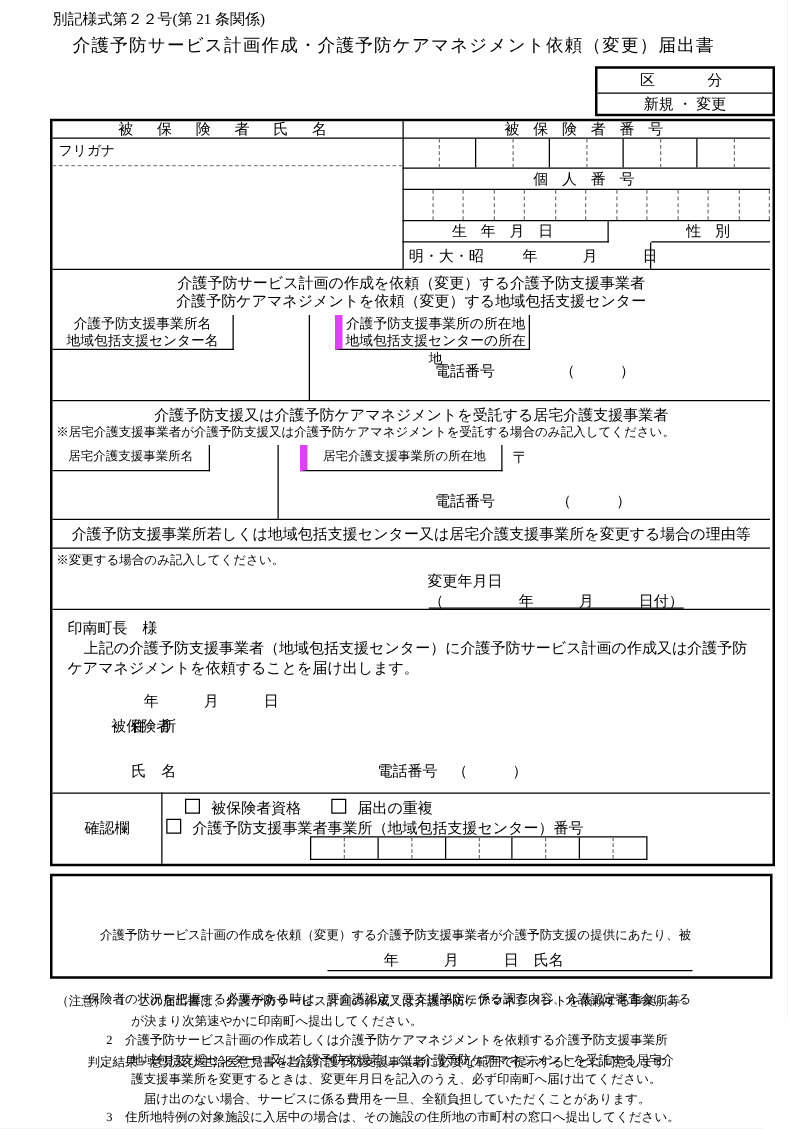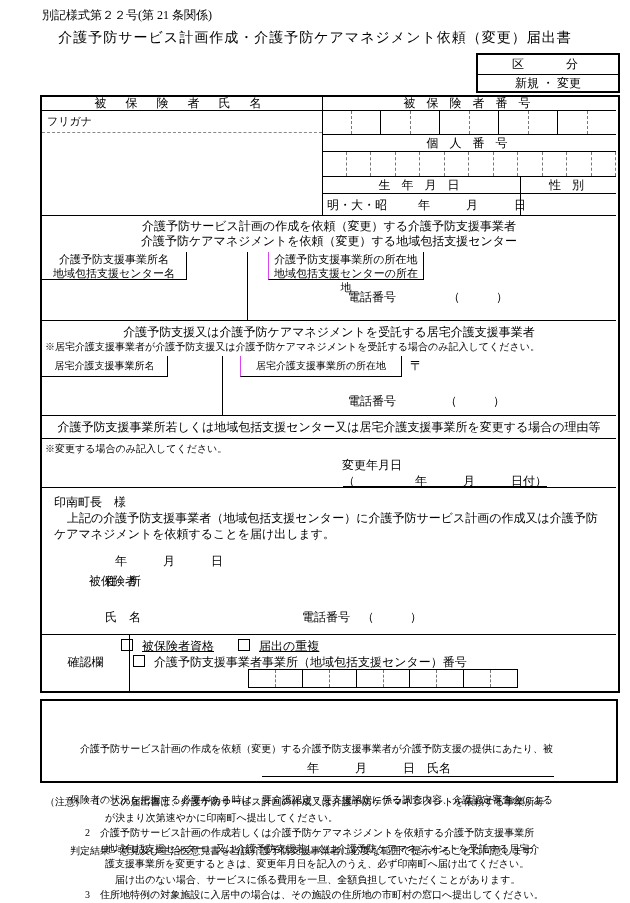--- a/index.html
+++ b/index.html
@@ -4,21 +4,21 @@
 <style>
   html,body{margin:0;padding:0;background:#e9e9e9;}
   #page{position:relative;width:630px;height:903px;background:#ffffff;margin:0 auto;
         font-family:"Liberation Serif","DejaVu Serif",serif;color:#000;overflow:hidden;}
   .c{position:absolute;box-sizing:border-box;font-size:12px;line-height:1.25;}
   .ctr{text-align:center;}
   .flexc{display:flex;align-items:center;justify-content:center;}
   .bb{border-bottom:1px solid #000;}
   .bbd{border-bottom:1px dashed #888;}
   .br{border-right:1px solid #000;}
-  .bl{border-left:1px solid #d946ef;}
+  .bl{border-left:6px solid #d946ef;}
   .hline{position:absolute;height:0;border-top:1px solid #000;}
   .vline{position:absolute;width:0;border-left:1px solid #000;}
   .box2{border:2px solid #000;}
   .pre{white-space:pre;}
   .sp4{letter-spacing:4px;}
   .sp8{letter-spacing:8px;}
   .f11{font-size:11px;}
   .f115{font-size:10px;}
   .f125{font-size:12px;}
   .f13{font-size:13px;}
@@ -73,21 +73,21 @@
         <span class="bcell"></span>
         <span class="bcell"></span>
         <span class="bcell"></span>
         <span class="bcell"></span>
         <span class="bcell"></span>
         <span class="bcell"></span>
         <span class="bcell"></span>
         <span class="bcell"></span>
       </div>
 
-    <div class="c flexc bb br sp4 f125" style="left:280px;top:80px;width:199px;height:17px;">生 年 月 日</div>
+    <div class="c flexc bb br sp4 f125" style="left:280px;top:80px;width:165px;height:17px;">生 年 月 日</div>
     <div class="c flexc bb sp4 f125" style="left:479px;top:80px;width:95px;height:17px;">性 別</div>
     <div class="c br" style="left:280px;top:97px;width:199px;height:21px;">
       <span class="c f125" style="left:5px;top:4px;">明・大・昭</span>
       <span class="c f125 pre" style="left:96px;top:4px;">年　　　月　　　日</span>
     </div>
     <div class="c" style="left:479px;top:97px;width:95px;height:21px;"></div>
     <div class="hline" style="left:0;top:118px;width:574px;"></div>
 
     <div class="c ctr" style="left:0;top:122px;width:574px;">介護予防サービス計画の作成を依頼（変更）する介護予防支援事業者</div>
     <div class="c ctr" style="left:0;top:137px;width:574px;">介護予防ケアマネジメントを依頼（変更）する地域包括支援センター</div>
@@ -133,21 +133,21 @@
     <span class="c f125 pre" style="left:63px;top:477px;">住　所</span>
     <div class="c" style="left:110px;top:470px;width:460px;height:30px;"></div>
     <span class="c f125 pre" style="left:63px;top:513px;">氏　名</span>
     <div class="c" style="left:110px;top:506px;width:140px;height:26px;"></div>
     <span class="c f125" style="left:260px;top:513px;">電話番号</span>
     <span class="c f125 pre" style="left:320px;top:513px;">（　　　）</span>
     <div class="hline" style="left:0;top:537px;width:574px;"></div>
 
     <div class="c flexc f125" style="left:0;top:537px;width:87px;height:57px;">確認欄</div>
     <div class="vline" style="left:87px;top:537px;height:57px;"></div>
-    <div class="c" style="left:79px;top:542px;width:480px;text-decoration:underline;">
+    <div class="c" style="left:106px;top:542px;width:480px;">
       <span class="ckb"></span><span>被保険者資格</span><span style="display:inline-block;width:24px;"></span><span class="ckb"></span><span>届出の重複</span>
     </div>
     <div class="c" style="left:91px;top:558px;width:480px;">
       <span class="ckb"></span><span>介護予防支援事業者事業所（地域包括支援センター）番号</span>
     </div>
     <div class="c boxrow" style="left:206px;top:572px;width:270px;height:19px;border:1px solid #000;">
         <span class="bcell"></span>
         <span class="bcell"></span>
         <span class="bcell"></span>
         <span class="bcell"></span>

